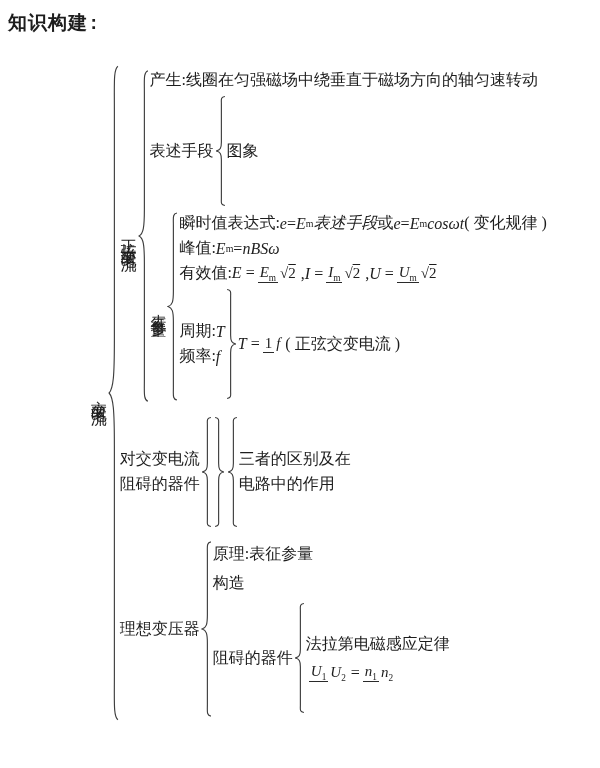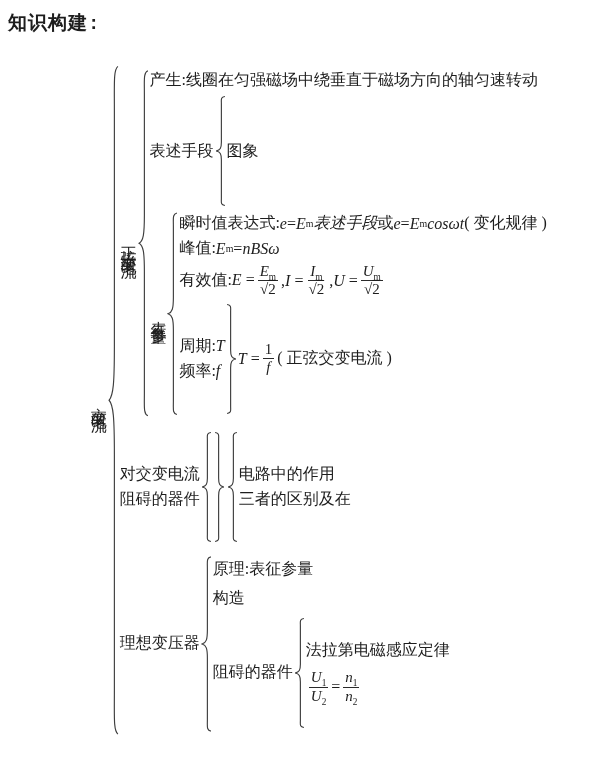--- a/index.html
+++ b/index.html
@@ -5,21 +5,21 @@
   html,body{margin:0;padding:0;background:#ffffff;}
   body{width:600px;height:768px;color:#1d1d1d;font-family:"Liberation Serif",serif;font-size:16px;overflow:hidden;}
   .title{font-family:Liberation Mono, monospace;font-weight:bold;font-size:19px;padding:10px 0 0 8px;letter-spacing:1px;}
   .node{display:flex;align-items:center;}
   .col{display:flex;flex-direction:column;justify-content:center;align-items:flex-start;}
   .col>*{margin:2px 0;}
   .line{display:flex;align-items:center;white-space:nowrap;}
   .vlabel{writing-mode:vertical-rl;text-orientation:upright;letter-spacing:3px;line-height:1.05;flex:0 0 auto;white-space:nowrap;}
   .brace{width:11px;flex:0 0 auto;align-self:stretch;margin:1px 1px;}
   .brace path{stroke:#3e3e3e;stroke-width:1.15px;fill:none;}
-  .frac{display:inline-flex;flex-direction:column;align-items:center;vertical-align:middle;margin:0 3px;line-height:1.15;font-size:15px;}
+  .frac{display:inline-flex;flex-direction:row;align-items:center;vertical-align:middle;margin:0 3px;line-height:1.15;font-size:15px;}
   .fnum{padding:0 2px;border-bottom:1px solid #2a2a2a;}
   .fden{padding:0 2px;}
   .it{font-style:italic;}
   sub{font-size:0.62em;line-height:0;}
   .r{text-decoration:overline;}
   .top-diagram{margin:26px 0 0 90px;}
   .gap4>*{margin:4px 0;}
   .blk{margin:6px 0;}
   .hlabel{white-space:nowrap;flex:0 0 auto;}
 </style>
@@ -135,22 +135,22 @@
         <svg class="brace" viewBox="0 0 10 100" preserveAspectRatio="none">
             <path d="M9,0.5 C5,1 5.8,3 5.8,7 L5.8,42 C5.8,47.5 4.8,49.3 1,50 C4.8,50.7 5.8,52.5 5.8,58 L5.8,93 C5.8,97 5,99 9,99.5" vector-effect="non-scaling-stroke"></path>
           </svg>
         <svg class="brace" viewBox="0 0 10 100" preserveAspectRatio="none">
             <path d="M1,0.5 C5,1 4.2,3 4.2,7 L4.2,42 C4.2,47.5 5.2,49.3 9,50 C5.2,50.7 4.2,52.5 4.2,58 L4.2,93 C4.2,97 5,99 1,99.5" vector-effect="non-scaling-stroke"></path>
           </svg>
         <svg class="brace" viewBox="0 0 10 100" preserveAspectRatio="none">
             <path d="M9,0.5 C5,1 5.8,3 5.8,7 L5.8,42 C5.8,47.5 4.8,49.3 1,50 C4.8,50.7 5.8,52.5 5.8,58 L5.8,93 C5.8,97 5,99 9,99.5" vector-effect="non-scaling-stroke"></path>
           </svg>
         <div class="col">
+          <span>三者的区别及在</span>
           <span>电路中的作用</span>
-          <span>三者的区别及在</span>
         </div>
       </div>
 
       <div class="node blk">
         <span class="hlabel">理想变压器</span>
         <svg class="brace" viewBox="0 0 10 100" preserveAspectRatio="none">
             <path d="M9,0.5 C5,1 5.8,3 5.8,7 L5.8,42 C5.8,47.5 4.8,49.3 1,50 C4.8,50.7 5.8,52.5 5.8,58 L5.8,93 C5.8,97 5,99 9,99.5" vector-effect="non-scaling-stroke"></path>
           </svg>
         <div class="col gap4">
           <span>原理:表征参量</span>

